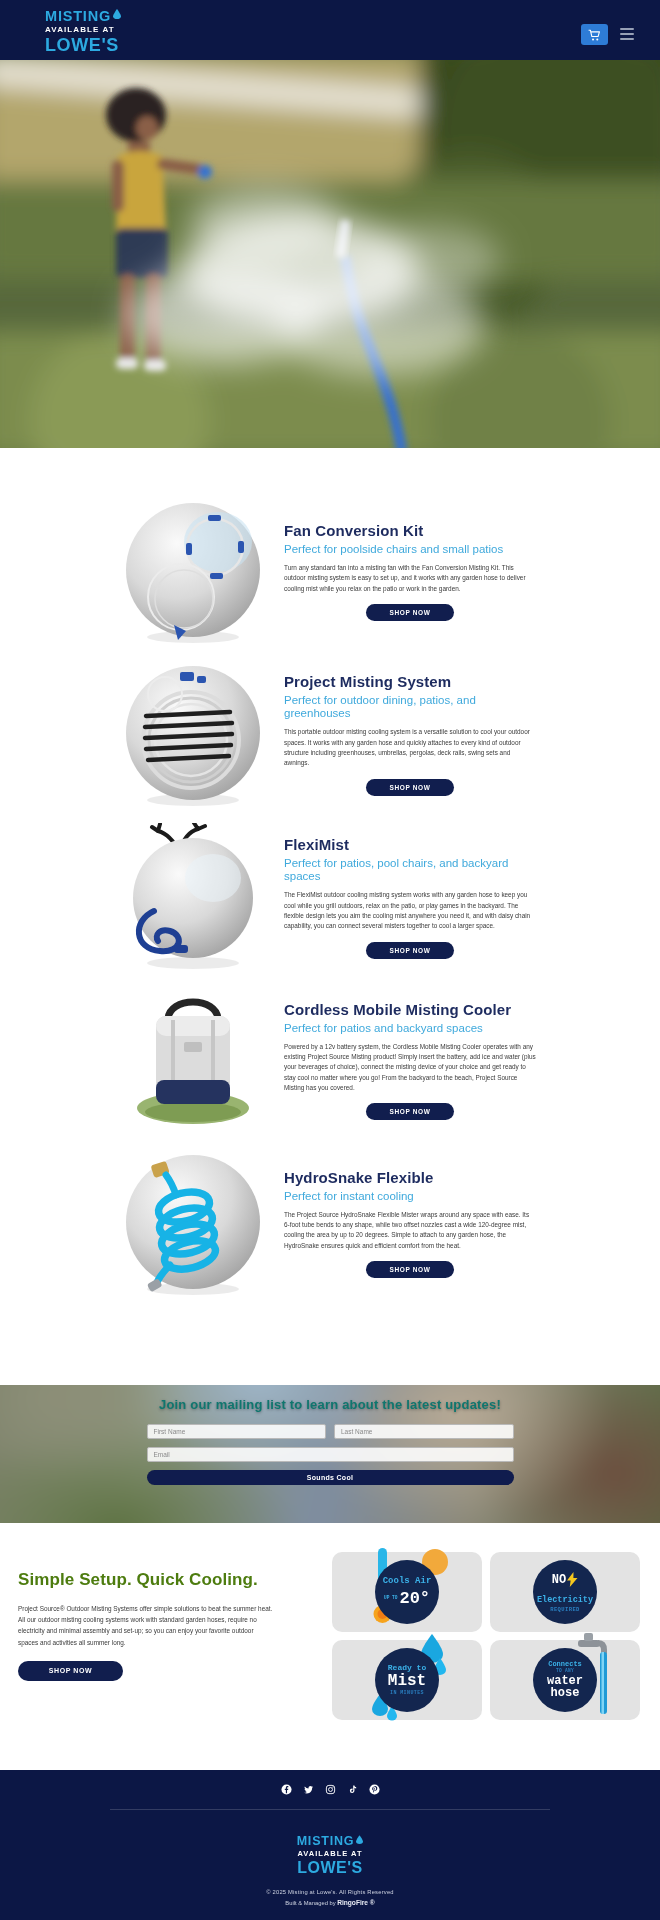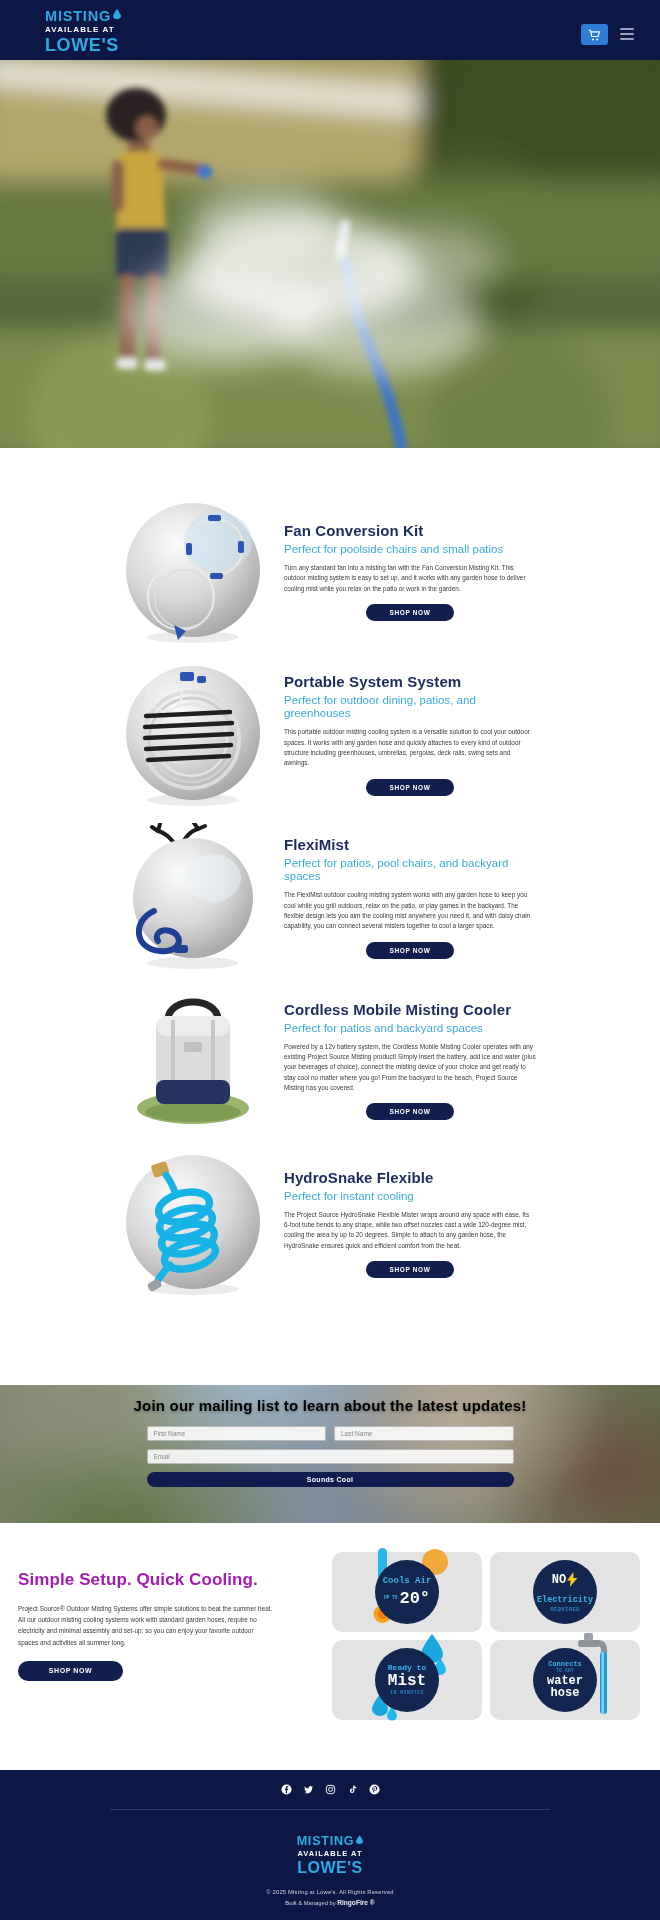--- a/index.html
+++ b/index.html
@@ -36,33 +36,33 @@
   .mailing{height:138px;position:relative;overflow:hidden;}
   .mail-bg{position:absolute;inset:-25px;filter:blur(10px);
     background:
       radial-gradient(180px 120px at 12% 20%,#8d8f78 0,rgba(141,143,120,0) 70%),
       radial-gradient(200px 140px at 40% 10%,#9fb6c9 0,rgba(159,182,201,0) 70%),
       radial-gradient(220px 160px at 68% 30%,#b7aa96 0,rgba(183,170,150,0) 70%),
       radial-gradient(200px 150px at 90% 60%,#6c4f3f 0,rgba(108,79,63,0) 70%),
       radial-gradient(260px 160px at 20% 90%,#5d7242 0,rgba(93,114,66,0) 70%),
       linear-gradient(100deg,#7b7f68 0%,#8e977f 25%,#7e8da0 50%,#8b8878 70%,#55683e 100%);}
   .mail-inner{position:relative;z-index:1;padding-top:12px;}
-  .mail-inner h3{margin:0;text-align:center;color:#000000;font-size:15px;letter-spacing:.2px;text-shadow:0 1px 3px rgba(0,0,0,.35);}
+  .mail-inner h3{margin:0;text-align:center;color:#0f766e;font-size:13px;letter-spacing:.2px;text-shadow:0 1px 3px rgba(0,0,0,.35);}
   .mail-form{width:367px;margin:12px auto 0 auto;}
   .mail-row{display:flex;gap:8px;}
   .fld{box-sizing:border-box;height:15px;border:1px solid #b9b9b9;border-radius:2px;background:rgba(255,255,255,.88);font-family:"Liberation Sans",sans-serif;font-size:6.5px;color:#333;padding:0 6px;outline:none;}
   .fld::placeholder{color:#8a8a8a;}
   .fld.half{flex:1;}
   .fld.full{width:100%;margin-top:8px;}
   .sounds-btn{display:block;width:100%;height:15px;margin-top:8px;background:#101c4e;border:none;border-radius:8px;color:#fff;font-family:"Liberation Sans",sans-serif;font-size:7px;font-weight:bold;letter-spacing:.3px;cursor:pointer;}
 
   
   .benefits{height:247px;position:relative;background:#fff;}
   .ben-copy{position:absolute;left:18px;top:47px;width:256px;}
-  .ben-copy h3{margin:0 0 13px 0;color:#a21caf;font-size:17px;letter-spacing:.1px;}
+  .ben-copy h3{margin:0 0 13px 0;color:#4d7c0f;font-size:17px;letter-spacing:.1px;}
   .ben-copy p{margin:0;color:#3a3a3a;font-size:6.4px;line-height:1.75;}
   .ben-shop{display:block;width:105px;height:20px;margin-top:13px;background:#111e4e;border:none;border-radius:11px;color:#fff;font-family:"Liberation Sans",sans-serif;font-size:7px;font-weight:bold;letter-spacing:.6px;cursor:pointer;}
   .badge-grid{position:absolute;right:20px;top:29px;width:308px;display:grid;grid-template-columns:150px 150px;grid-gap:8px;}
   .ben-card{width:150px;height:80px;background:#e3e3e3;border-radius:10px;position:relative;}
   .badge-wrap{position:absolute;left:50%;top:50%;transform:translate(-50%,-50%);width:150px;height:96px;pointer-events:none;font-family:Liberation Mono, monospace;}
   .badge-circle{position:absolute;left:50%;top:50%;transform:translate(-50%,-50%);width:64px;height:64px;border-radius:50%;background:#13264f;display:flex;flex-direction:column;align-items:center;justify-content:center;text-align:center;line-height:1;z-index:2;}
   .badge-deco{position:absolute;inset:0;z-index:1;overflow:visible;}
   .badge-deco.front{z-index:3;}
   .bt-blue{color:#3bb1e8;font-weight:bold;}
   .bt-white{color:#fff;font-weight:bold;}
@@ -225,21 +225,21 @@
               <line x1="27" y1="67" x2="114" y2="63"></line>
               <line x1="27" y1="78" x2="114" y2="74"></line>
               <line x1="28" y1="89" x2="113" y2="85"></line>
               <line x1="30" y1="100" x2="111" y2="96"></line>
             </g>
             <rect x="62" y="12" width="14" height="9" rx="2" fill="#2b55b0"></rect>
             <rect x="79" y="16" width="9" height="7" rx="2" fill="#2b55b0"></rect>
           </svg>
         </div>
         <div class="product-copy">
-          <p class="p-title">Portable System System</p>
+          <p class="p-title">Project Misting System</p>
           <p class="p-sub">Perfect for outdoor dining, patios, and greenhouses</p>
           <p class="p-desc">This portable outdoor misting cooling system is a versatile solution to cool your outdoor spaces. It works with any garden hose and quickly attaches to every kind of outdoor structure including greenhouses, umbrellas, pergolas, deck rails, swing sets and awnings.</p>
           <button class="shop-btn">SHOP NOW</button>
         </div>
       </div>
 
       <div class="product-row">
         <div class="product-media">
           <svg width="150" height="150" viewBox="0 0 150 150">
             <defs>

